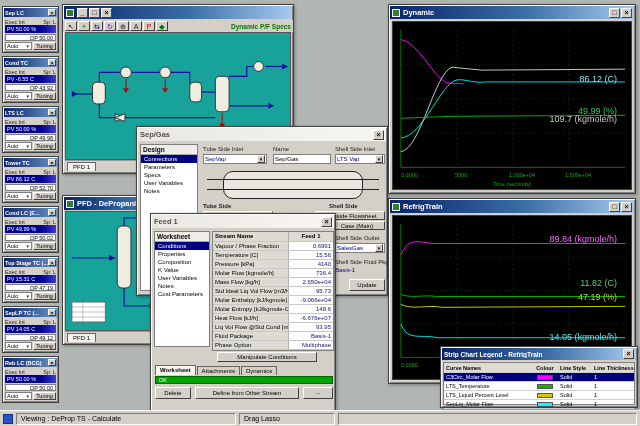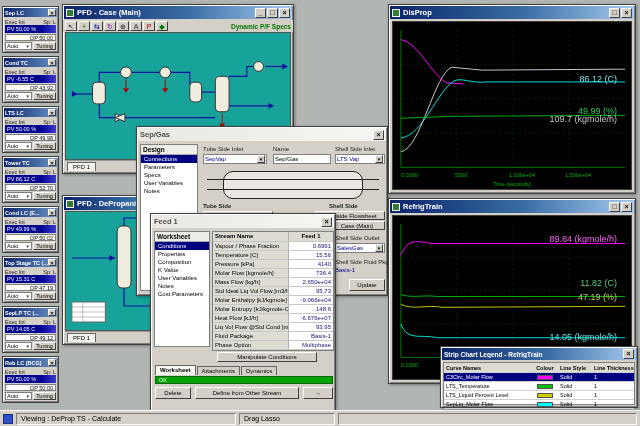--- a/index.html
+++ b/index.html
@@ -251,21 +251,20 @@
           <span>Auto</span>
           <span class="dd">▼</span>
         </span>
         <span class="fp-tune">Tuning</span>
       </div>
   </div>
 
   <div class="win" style="left:62px;top:4px;width:232px;height:170px">
     <div class="tb">
       <span class="wicon"></span>
-      <span class="t">PFD - Case (Main)</span>
       <span class="tbbtn">_</span>
       <span class="tbbtn">□</span>
       <span class="tbbtn">×</span>
     </div>
     <div class="toolbar">
       <span class="ticon">↖</span>
       <span class="ticon g">+</span>
       <span class="ticon b">⇆</span>
       <span class="ticon p">↻</span>
       <span class="ticon">⊕</span>
@@ -503,21 +502,21 @@
     </div>
     <div class="okbar" style="left:4px;top:162px;width:178px;height:8px">OK</div>
     <div class="btn" style="left:4px;top:173px;width:36px;height:12px;line-height:11px">Delete</div>
     <div class="btn" style="left:44px;top:173px;width:104px;height:12px;line-height:11px">Define from Other Stream</div>
     <div class="btn" style="left:152px;top:173px;width:30px;height:12px;line-height:11px">→</div>
   </div>
 
   <div class="win" style="left:388px;top:4px;width:248px;height:190px">
     <div class="tb">
       <span class="wicon"></span>
-      <span class="t">DisProp</span>
+      <span class="t">Dynamic</span>
       <span class="tbbtn">□</span>
       <span class="tbbtn">×</span>
     </div>
     <div class="chart">
       <svg viewBox="0 0 242 170" preserveAspectRatio="none">
         <g stroke="#003c00" stroke-width="0.7" stroke-dasharray="2,3">
           <path d="M65,8 V148"></path>
             <path d="M122,8 V148"></path>
             <path d="M179,8 V148"></path>
           <path d="M8,43 H236"></path>

